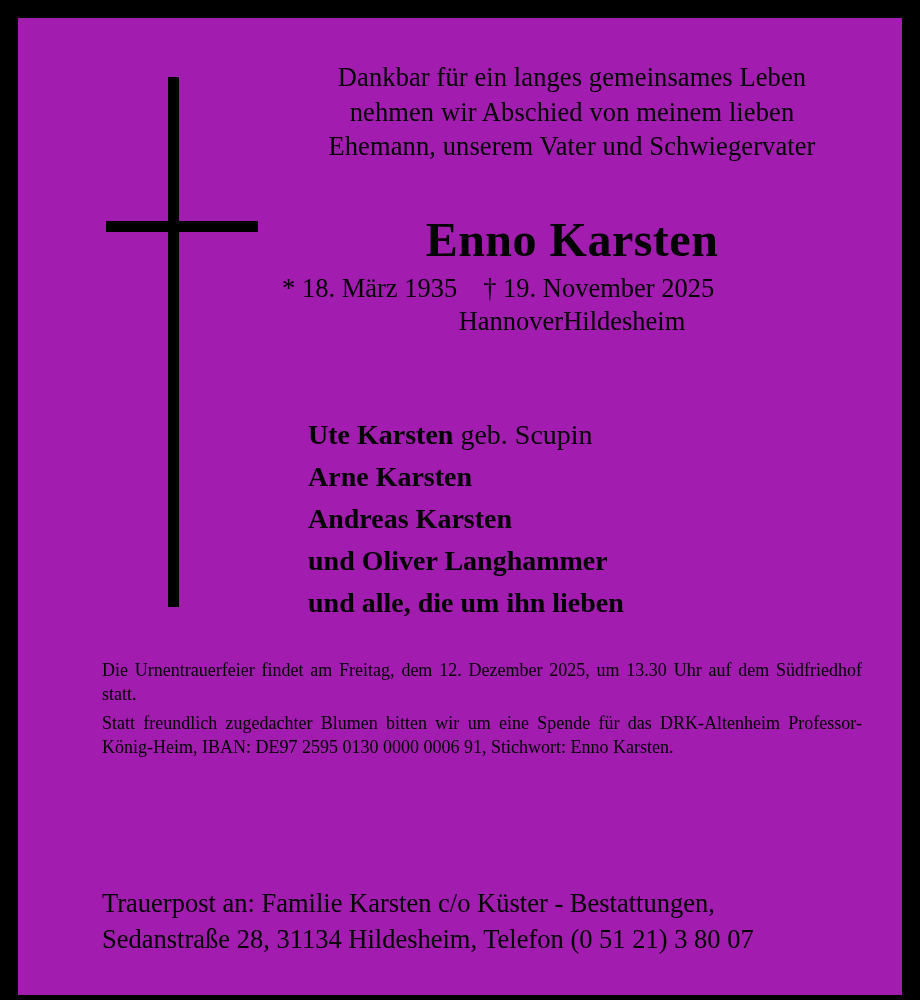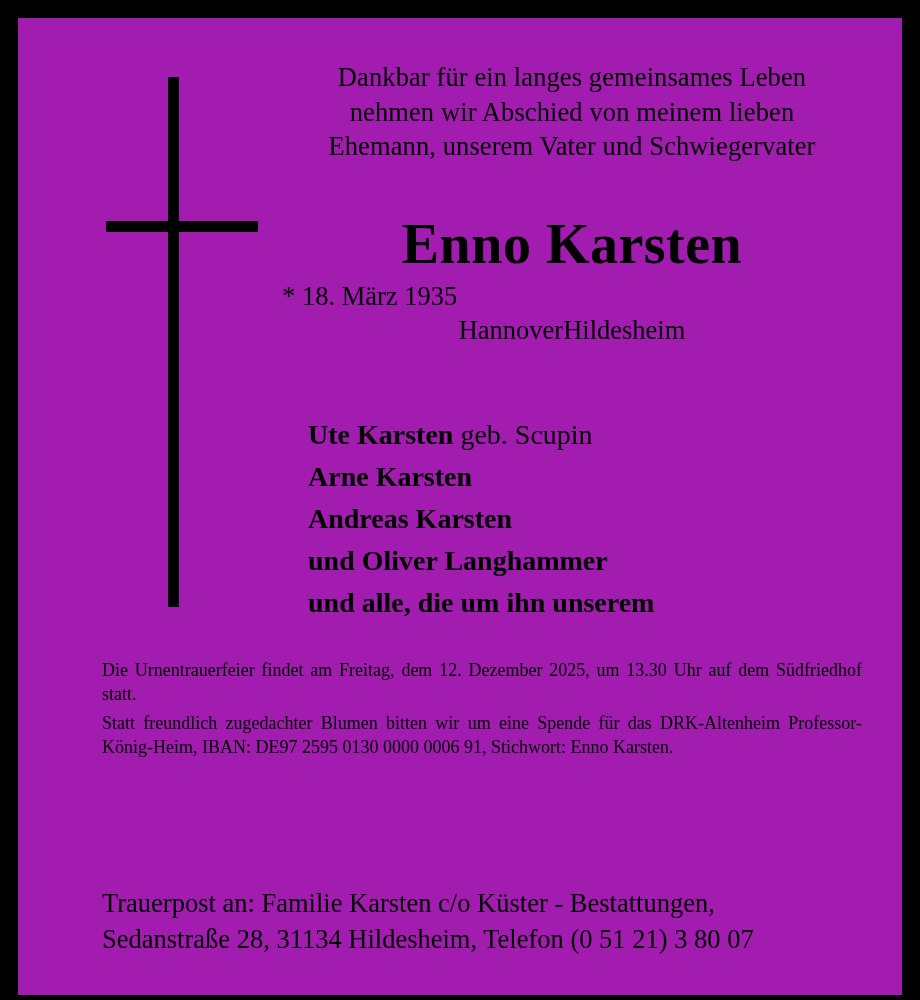--- a/index.html
+++ b/index.html
@@ -61,21 +61,21 @@
   }
 
   .name-block {
     position: absolute;
     left: 264px;
     top: 196px;
     width: 580px;
     text-align: center;
   }
   .name {
-    font-size: 56px;
+    font-size: 48px;
     font-weight: bold;
     line-height: 1.08;
     letter-spacing: .5px;
     white-space: nowrap;
   }
   .dates {
     margin-top: 6px;
     font-size: 26.5px;
     line-height: 1.25;
     display: flex;
@@ -141,20 +141,21 @@
   <div class="intro">
     <div>Dankbar für ein langes gemeinsames Leben</div>
     <div>nehmen wir Abschied von meinem lieben</div>
     <div>Ehemann, unserem Vater und Schwiegervater</div>
   </div>
 
   <div class="name-block">
     <div class="name">Enno Karsten</div>
     <div class="dates">
       <div class="col d1">* 18. März 1935</div>
+      <div class="col d2">† 19. November 2025</div>
     </div>
     <div class="places">
       <div>Hannover</div>
       <div>Hildesheim</div>
     </div>
   </div>
 
   <div class="survivors">
     <div class="line">
       <b>Ute Karsten</b><span class="reg"> geb. Scupin</span>
@@ -162,21 +163,21 @@
     <div class="line">
       <b>Arne Karsten</b><span class="reg"></span>
     </div>
     <div class="line">
       <b>Andreas Karsten</b><span class="reg"></span>
     </div>
     <div class="line">
       <b>und Oliver Langhammer</b><span class="reg"></span>
     </div>
     <div class="line">
-      <b>und alle, die um ihn unserem</b><span class="reg"></span>
+      <b>und alle, die um ihn lieben</b><span class="reg"></span>
     </div>
   </div>
 
   <div class="details">
     <p class="para">Die Urnentrauerfeier findet am Freitag, dem 12. Dezember 2025, um 13.30 Uhr auf dem Südfriedhof statt.</p>
     <p class="para">Statt freundlich zugedachter Blumen bitten wir um eine Spende für das DRK-Altenheim Professor-König-Heim, IBAN: DE97 2595 0130 0000 0006 91, Stichwort: Enno Karsten.</p>
   </div>
 
   <div class="contact">
     <p>Trauerpost an: Familie Karsten c/o Küster - Bestattungen,</p>

